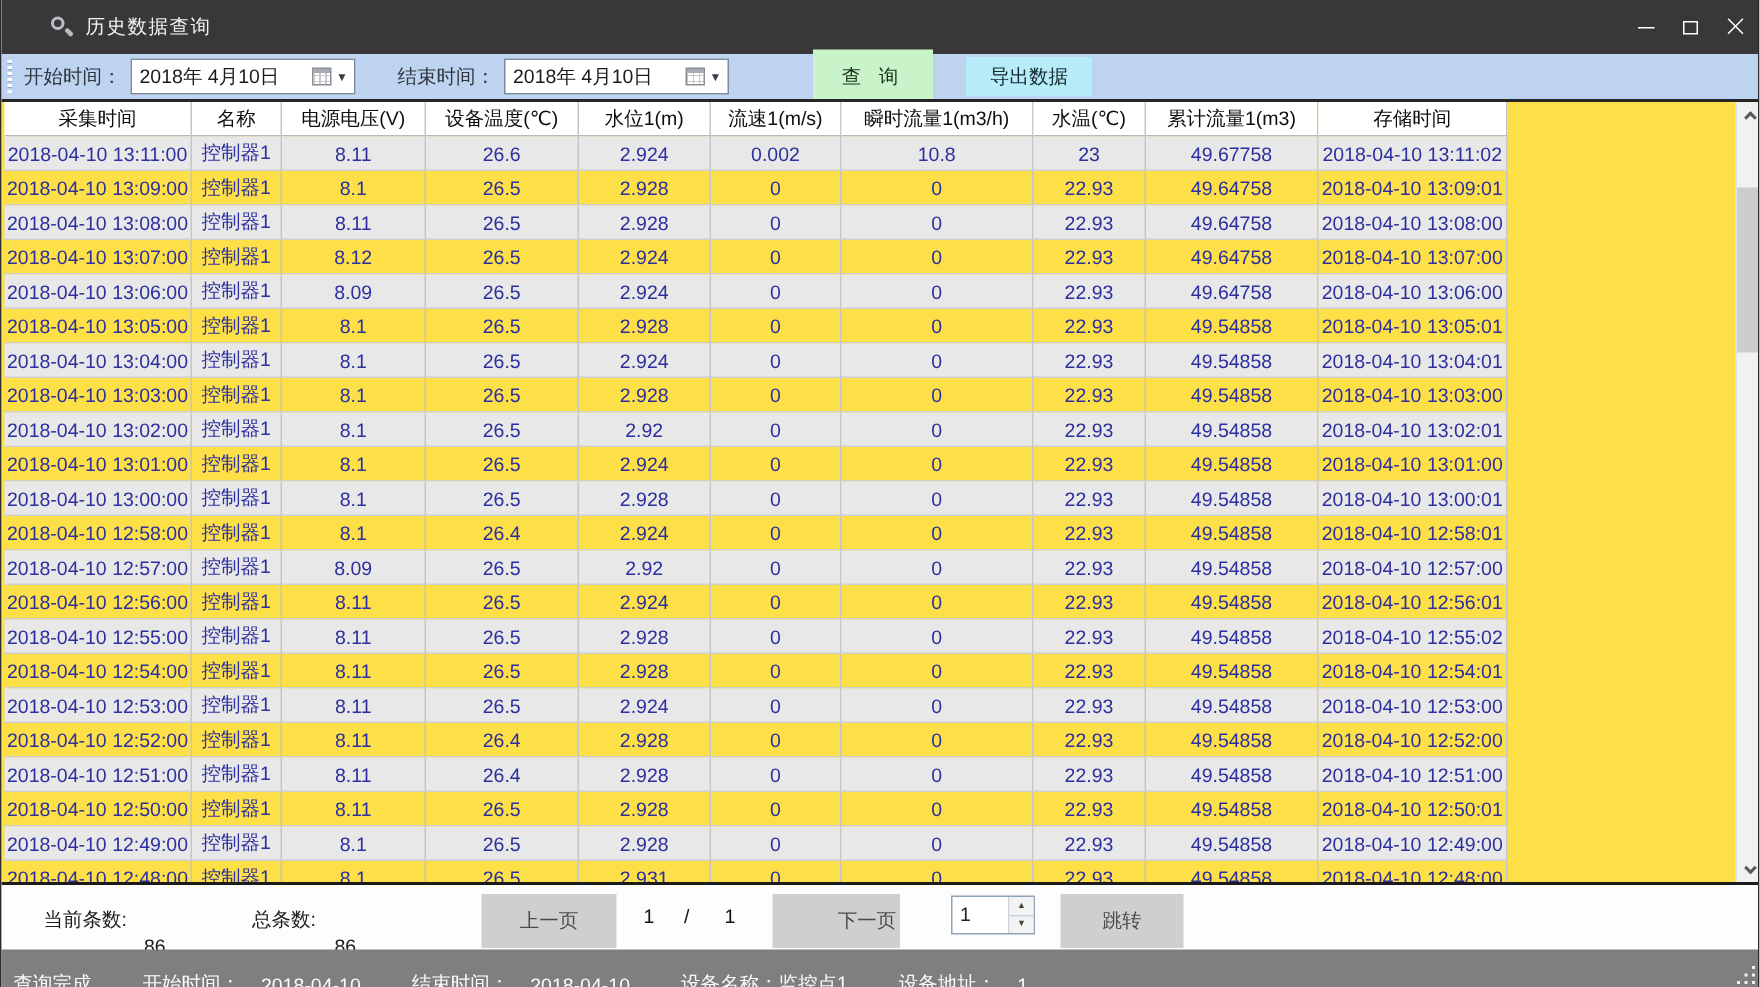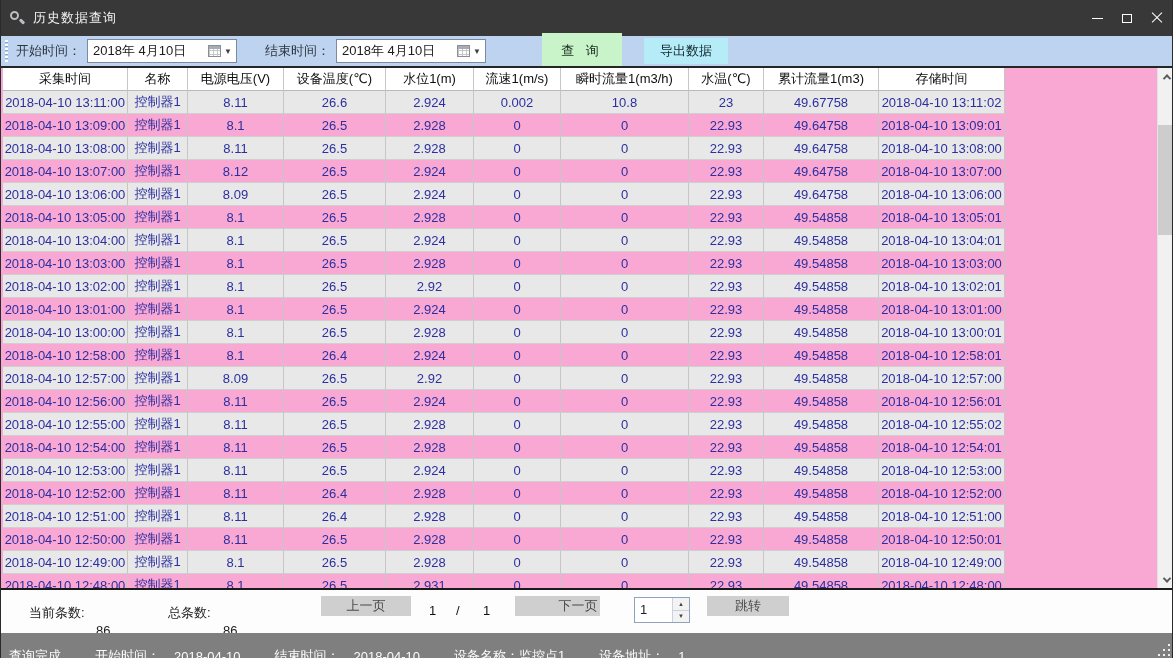--- a/index.html
+++ b/index.html
@@ -2,21 +2,21 @@
 <html style="--titlebar_bg: #383838; --toolbar_bg: #bdd3f0; --query_green: #c9f3c9; --export_cyan: #b5ecf8; --row_alt: #e8e8e8; --data_text: #2b2f9f; --statusbar_bg: #7f7f7f;"><head>
 <meta charset="utf-8">
 <style>
   * { margin:0; padding:0; box-sizing:border-box; }
   html,body { width:1173px; height:658px; overflow:hidden; }
   body { font-family:"Liberation Sans","DejaVu Sans",sans-serif; font-size:13px; }
 
   .window { position:relative; width:1173px; height:658px; background:#fff; border-left:1px solid #2a2a2a; border-right:1px solid #2a2a2a; overflow:hidden; }
 
   
-  .titlebar { position:absolute; left:0; top:0; width:100%; height:36px; background:var(--titlebar_bg,#383838); display:flex; align-items:center; color:#fff; }
+  .titlebar { position:absolute; left:0; top:0; width:100%; height:36px; background:var(--titlebar_bg,#383838); display:flex; align-items:center; color:#fff;padding-left:24px; }
   .app-icon { width:16px; height:16px; margin:0 8px 0 8px; position:relative; flex:0 0 auto; }
   .app-icon .lens { position:absolute; left:1px; top:1px; width:9px; height:9px; border:2px solid #b9bdc4; border-radius:50%; }
   .app-icon .handle { position:absolute; left:10px; top:10px; width:6px; height:3px; background:#b9bdc4; transform:rotate(45deg); border-radius:1px; }
   .title-text { font-size:13px; color:#f2f2f2; letter-spacing:1px; }
   .win-controls { margin-left:auto; display:flex; align-items:center; height:100%; }
   .win-btn { width:30px; height:100%; display:flex; align-items:center; justify-content:center; cursor:default; }
   .glyph-min { width:11px; height:1px; background:#fff; }
   .glyph-max { width:10px; height:9px; border:1px solid #fff; }
   .glyph-close { position:relative; width:12px; height:12px; }
   .glyph-close::before,.glyph-close::after { content:""; position:absolute; left:-1px; top:5px; width:14px; height:1px; background:#fff; }
@@ -28,41 +28,41 @@
   .toolgrip { width:3px; height:22px; margin-left:4px; margin-right:8px; background:repeating-linear-gradient(to bottom,#ffffff 0 2px,#8ea6c9 2px 3px,transparent 3px 4px); }
   .tool-label { color:#30363f; margin-right:6px; }
   .datepicker { width:150px; height:24px; background:#fff; border:1px solid #7a8aa0; display:flex; align-items:center; padding-left:5px; margin-right:28px; }
   .datepicker .dp-text { flex:1; color:#1b1b1b; }
   .cal-icon { width:13px; height:12px; border:1px solid #8a8f96; margin-right:3px; background:linear-gradient(#a7abb3 0 3px,transparent 3px), repeating-linear-gradient(90deg,#c4c7cc 0 1px,transparent 1px 4px), repeating-linear-gradient(#c4c7cc 0 1px,transparent 1px 4px); }
   .dp-caret { font-size:8px; color:#3a3f46; margin-right:4px; }
   .btn-query { width:80px; height:36px; margin-left:28px; background:var(--query_green,#c9f3c9); border:none; color:#19301c; font-size:13px; letter-spacing:4px; display:flex; align-items:center; justify-content:center; }
   .btn-export { width:84px; height:26px; margin-left:22px; background:var(--export_cyan,#b5ecf8); border:none; color:#13272c; font-size:13px; display:flex; align-items:center; justify-content:center; }
 
   
-  .table-area { position:absolute; left:0; top:66px; width:1173px; height:524px; background:#f9a8d4; border-top:2px solid #252525; border-bottom:2px solid #1b1b1b; overflow:hidden; }
+  .table-area { position:absolute; left:0; top:66px; width:1173px; height:524px; background:#fde047; border-top:2px solid #252525; border-bottom:2px solid #1b1b1b; overflow:hidden; }
   .grid { position:absolute; left:2px; top:0; width:1002px; }
   .trow { display:grid; grid-template-columns:125px 60px 96px 102px 88px 87px 128px 75px 115px 126px; height:23px; }
   .tcell { display:flex; align-items:center; justify-content:center; border-right:1px solid #c6c6c6; border-bottom:1px solid #cfcfcf; overflow:hidden; white-space:nowrap; color:var(--data_text,#2b2f9f); font-size:13px; }
   .thead .tcell { color:#0d0d0d; background:#fff; border-bottom:1px solid #b9b9b9; }
   .trow.striped .tcell { background:var(--row_alt,#e8e8e8); }
 
   
   .vscroll { position:absolute; right:0; top:0; width:17px; height:100%; background:#f1f1f1; border-left:1px solid #e2e2e2; }
   .vs-btn { position:absolute; left:0; width:17px; height:17px; display:flex; align-items:center; justify-content:center; }
   .vs-up { top:0; } .vs-down { bottom:0; }
   .chev { width:6px; height:6px; border-left:2px solid #5a5a5a; border-top:2px solid #5a5a5a; }
   .chev-up { transform:rotate(45deg) translate(1px,1px); }
   .chev-down { transform:rotate(225deg) translate(1px,1px); }
   .vs-thumb { position:absolute; left:0; top:57px; width:17px; height:110px; background:#cdcdcd; }
 
   
   .pager { position:absolute; left:0; top:590px; width:100%; height:43px; background:#fdfdfd; color:#1c1c1c; }
   .pager .stat-label { position:absolute; top:14px; }
   .pager .stat-val { position:absolute; top:14px;margin-top:19px; }
-  .pg-btn { position:absolute; top:6px; height:20px; background:#cfcfcf; color:#4b4b4b; display:flex; align-items:center; justify-content:center; font-size:13px; }
+  .pg-btn { position:absolute; top:6px; height:36px; background:#cfcfcf; color:#4b4b4b; display:flex; align-items:center; justify-content:center; font-size:13px; }
   .pg-prev { left:320px; width:90px; }
   .pg-next { left:514px; width:85px;padding-left:41px; }
   .pg-jump { left:706px; width:82px; }
   .pg-num { position:absolute; top:13px; color:#111; }
   .spinner { position:absolute; left:633px; top:7px; width:56px; height:26px; border:1px solid #8fa3bd; background:#fff; display:flex; }
   .spin-val { flex:1; padding:4px 0 0 5px; color:#222; font-size:13px; }
   .spin-btns { width:17px; border-left:1px solid #c9d2de; display:flex; flex-direction:column; }
   .spin-b { flex:1; display:flex; align-items:center; justify-content:center; font-size:6px; color:#444; background:#f3f3f3; }
   .spin-b + .spin-b { border-top:1px solid #c9d2de; }
 

